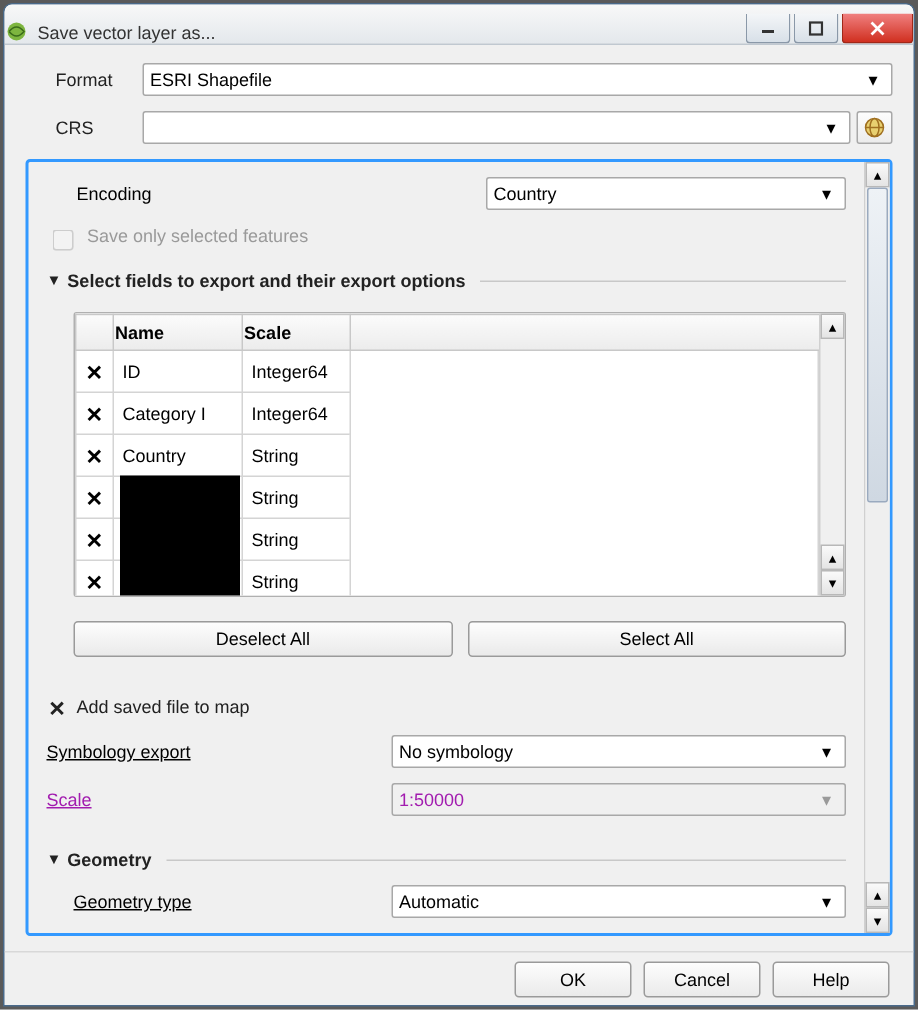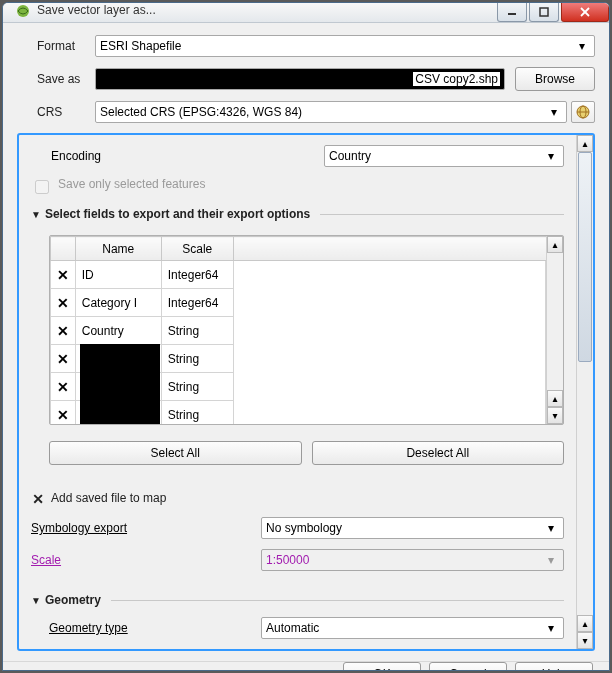--- a/index.html
+++ b/index.html
@@ -1,18 +1,18 @@
 <!DOCTYPE html>
 <html><head>
 <meta charset="utf-8">
 <style>
 * { box-sizing: border-box; font-family: "Segoe UI", Tahoma, sans-serif; font-size: 12px; }
 body { margin: 0; background: #5a5a5a; padding: 2px; }
 .window { width: 608px; height: 669px; background: #f0f0f0; border: 1px solid #4a6a8a; border-radius: 6px 6px 0 0; overflow: hidden; position: relative; display: flex; flex-direction: column; }
-.titlebar { height: 30px; background: linear-gradient(#f8f8f8,#e4e8ec); display: flex; align-items: flex-start; padding: 0 0 0 12px; border-bottom: 1px solid #c0c8d0; }
+.titlebar { height: 30px; background: linear-gradient(#f8f8f8,#e4e8ec); display: flex; align-items: flex-end; padding: 0 0 0 0; border-bottom: 1px solid #c0c8d0; }
 .titlebar .icon { width: 16px; height: 16px; margin-right: 6px; }
 .titlebar .title { flex: 1; color: #333; }
 .winbtns { display: flex; gap: 2px; align-items: flex-start; margin-top: -1px; }
 .winbtn { width: 30px; height: 20px; border: 1px solid #8a98a8; border-top: none; border-radius: 0 0 3px 3px; display: flex; align-items: center; justify-content: center; background: linear-gradient(#f4f6f8,#d8e0e8); }
 .winbtn.close { width: 48px; background: linear-gradient(#f08080,#d03020); border-color: #a02818; color: #fff; }
 .winbtn svg { pointer-events: none; }
 .content { flex: 1; padding: 12px 14px 10px 14px; display: flex; flex-direction: column; gap: 10px; }
 .row { display: flex; align-items: center; margin-left: 20px; }
 .lbl { width: 58px; color: #222; }
 .combo, .textin { flex: 1; height: 22px; background: #fff; border: 1px solid #a8a8a8; border-radius: 2px; display: flex; align-items: center; padding: 5px 4px; position: relative; }
@@ -29,21 +29,21 @@
 .vscroll .thumb { position: absolute; left: 1px; right: 1px; top: 0; height: 210px; background: linear-gradient(#eef2f6,#cfd8e2); border: 1px solid #9aaabf; border-radius: 2px; }
 .encrow .combo { flex: 0 0 240px; margin-left: auto; }
 .chk { display: flex; align-items: flex-start; gap: 6px; color: #222; }
 .chk input { width: 14px; height: 14px; }
 .chk.disabled { color: #9a9a9a; }
 .group-head { display: flex; align-items: center; gap: 4px; font-weight: bold; color: #222; }
 .group-head .line { flex: 1; height: 1px; background: #c8c8c8; margin-left: 6px; }
 .tablewrap { border: 1px solid #b0b0b0; border-radius: 2px; margin: 4px 0 6px 18px; position: relative; height: 190px; display: flex; }
 .tbl { flex: 1; background: #fff; overflow: hidden; }
 .tbl table { border-collapse: collapse; width: 100%; }
-.tbl th { background: linear-gradient(#fbfbfb,#ececec); border: 1px solid #c8c8c8; height: 24px; font-weight: normal; text-align: center; }
+.tbl th { background: linear-gradient(#fbfbfb,#ececec); border: 1px solid #c8c8c8; height: 24px; font-weight: bold; text-align: left; }
 .tbl td { border: 1px solid #d4d4d4; height: 28px; padding: 0 6px; }
 .tbl td.chkcell { width: 22px; text-align: center; font-weight: bold; font-size: 14px; }
 .tbl td.namecell { width: 86px; }
 .tbl td.typecell { width: 72px; }
 .innerscroll { width: 17px; background: #f0f0f0; border-left: 1px solid #d0d0d0; display: flex; flex-direction: column; }
 .innerscroll .sb-btn { height: 17px; background: linear-gradient(#fafafa,#e4e4e4); border: 1px solid #b8b8b8; display: flex; align-items: center; justify-content: center; }
 .innerscroll .track { flex: 1; }
 .btnrow { display: flex; gap: 10px; margin-left: 18px; }
 .btnrow .btn { flex: 1; }
 .scalerow .lbl, .scalerow .val { color: #a21caf; }
@@ -89,35 +89,24 @@
 
   <div class="content">
     <div class="row">
       <div class="lbl">Format</div>
       <div class="combo wide">
         <span>ESRI Shapefile</span>
         <span class="arrow" style="margin-left:auto">▾</span>
       </div>
     </div>
 
-    <div class="row">
-      <div class="lbl">Save as</div>
-      <div class="textin">
-        <span class="tail">CSV copy2.shp</span>
-      </div>
-      <div style="width:10px"></div>
-      <div class="btn">
-          <span>Browse</span>
-        </div>
-    </div>
 
     <div class="row">
       <div class="lbl">CRS</div>
       <div class="combo wide">
-        <span>Selected CRS (EPSG:4326, WGS 84)</span>
         <span class="arrow" style="margin-left:auto">▾</span>
       </div>
       <div class="crs-extra">
         <svg class="globe" viewBox="0 0 16 16">
             <circle cx="8" cy="8" r="6" fill="#e8d070" stroke="#a07020"></circle>
             <ellipse cx="8" cy="8" rx="3" ry="6" fill="none" stroke="#a07020"></ellipse>
             <line x1="2" y1="8" x2="14" y2="8" stroke="#a07020"></line>
           </svg>
       </div>
     </div>
@@ -198,24 +187,24 @@
                 <span class="tri">▴</span>
               </div>
             <div class="sb-btn">
                 <span class="tri">▾</span>
               </div>
           </div>
         </div>
 
         <div class="btnrow">
           <div class="btn">
-              <span>Select All</span>
+              <span>Deselect All</span>
             </div>
           <div class="btn">
-              <span>Deselect All</span>
+              <span>Select All</span>
             </div>
         </div>
 
         <div style="height:6px"></div>
 
         <label class="chk">
           <span style="font-weight:bold;font-size:14px;width:14px;text-align:center">✕</span>
           <span>Add saved file to map</span>
         </label>
 

